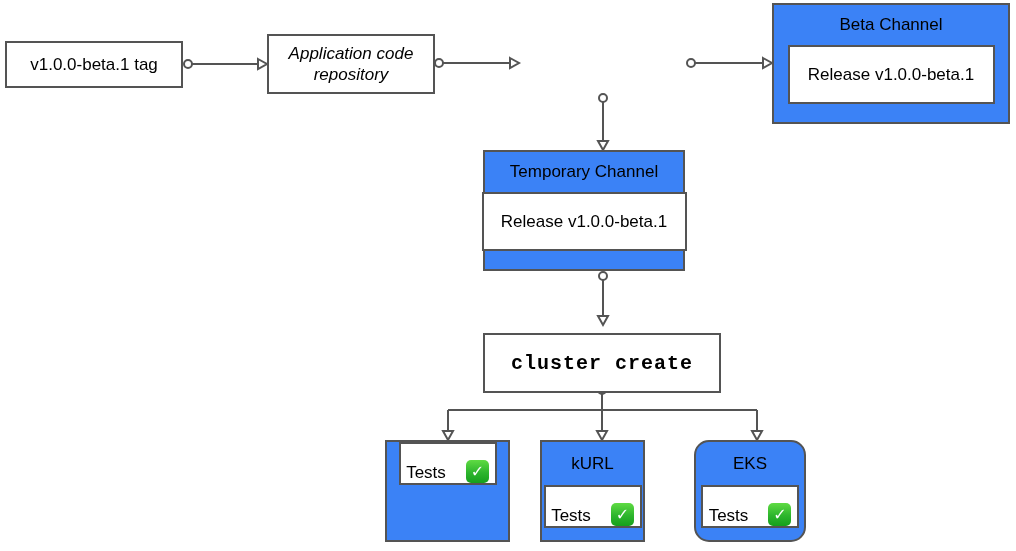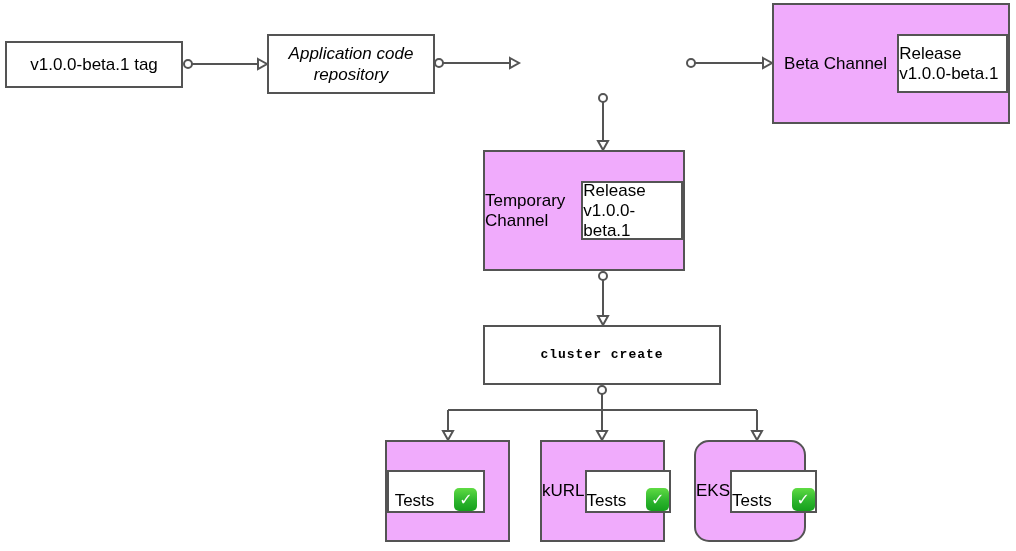--- a/index.html
+++ b/index.html
@@ -21,24 +21,24 @@
     align-items:center;
     justify-content:center;
     text-align:center;
     font-size:17px;
     line-height:1.25;
   }
   .node.simple{padding:2px 6px;}
   .container-node{
     position:absolute;
     box-sizing:border-box;
-    background:#f0abfc;
+    background:#3b82f6;
     border:2px solid #545454;
     display:flex;
-    flex-direction:row;
+    flex-direction:column;
     align-items:center;
   }
   .container-title{
     display:flex;
     align-items:center;
     justify-content:center;
     font-size:17px;
     width:100%;
   }
   .channel .container-title{height:40px;}
@@ -54,22 +54,23 @@
   }
   .release-box{width:207px;height:59px;}
   .temp .release-box{width:205px;}
   .tests-box{
     width:98px;height:43px;
     display:flex;align-items:flex-end;justify-content:center;gap:20px;
   }
   .mono{
     font-family:"Liberation Mono","DejaVu Sans Mono",monospace;
     font-weight:bold;
-    font-size:13px;
+    font-size:20px;
     letter-spacing:1px;
+    margin-top:8px;
   }
   .check-icon{
     width:23px;height:23px;
     border-radius:5px;
     background:linear-gradient(180deg,#5fdb43 0%,#2db52d 55%,#15a01c 100%);
     color:#ffffff;
     font-size:16px;
     font-weight:bold;
     display:flex;align-items:center;justify-content:center;
     flex:0 0 auto;
@@ -144,21 +145,21 @@
 
   <div class="node mono" style="left:483px;top:325px;width:238px;height:60px;">cluster create</div>
 
   <div class="container-node cluster-box" style="left:385px;top:440px;width:125px;height:102px;">
     <div class="inner-node tests-box">
       <span>Tests</span>
       <span class="check-icon">✓</span>
     </div>
   </div>
 
-  <div class="container-node cluster-box" style="left:540px;top:440px;width:125px;height:102px;">
+  <div class="container-node cluster-box" style="left:540px;top:440px;width:105px;height:102px;">
     <div class="container-title">kURL</div>
     <div class="inner-node tests-box">
       <span>Tests</span>
       <span class="check-icon">✓</span>
     </div>
   </div>
 
   <div class="container-node cluster-box" style="left:694px;top:440px;width:112px;height:102px;border-radius:15px;">
     <div class="container-title">EKS</div>
     <div class="inner-node tests-box">

